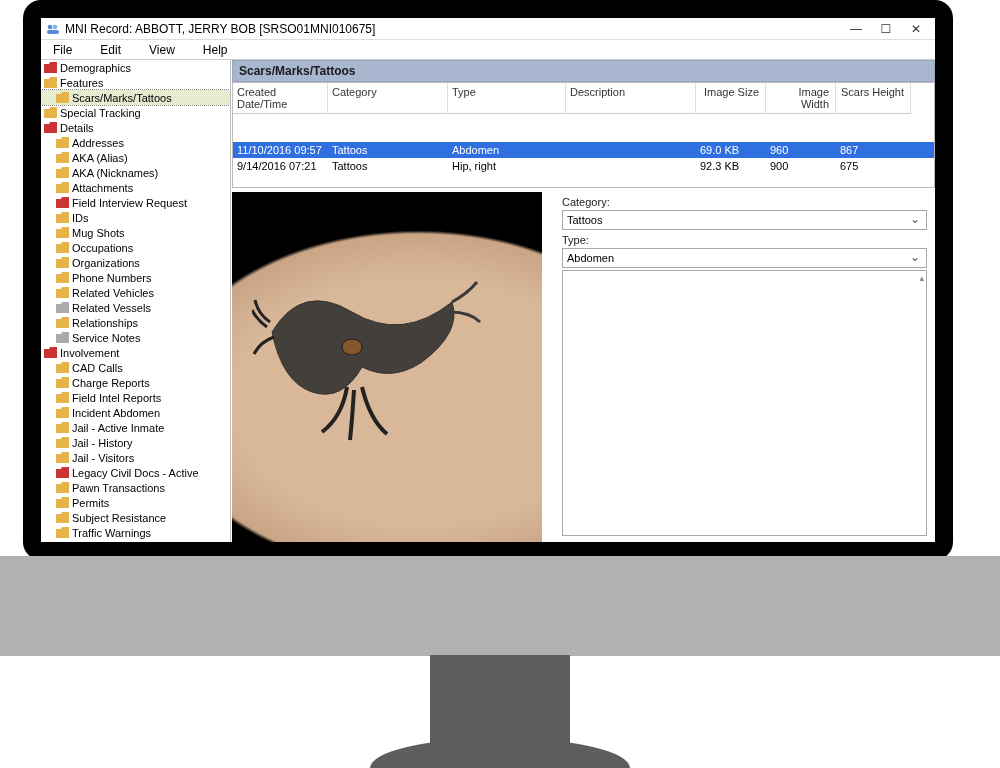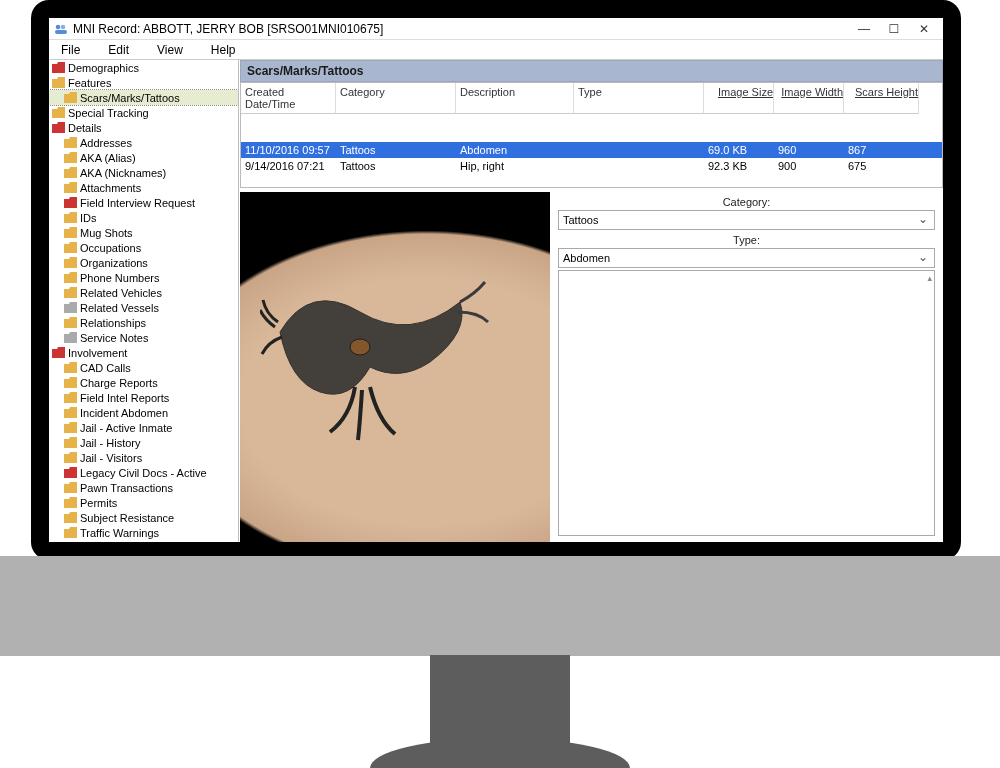--- a/index.html
+++ b/index.html
@@ -6,21 +6,21 @@
     body {
       background: #fff;
       font-family: "Segoe UI", Tahoma, sans-serif;
       font-size: 12px;
       width: 1000px;
       height: 768px;
       overflow: hidden;
     }
     .monitor-bezel {
       position: absolute;
-      top: 0; left: 31px;
+      top: 0; left: 23px;
       width: 930px; height: 560px;
       background: #000;
       border-radius: 18px;
       padding: 18px;
     }
     .monitor-screen {
       width: 100%; height: 100%;
       background: #fff;
       position: relative;
       overflow: hidden;
@@ -127,26 +127,26 @@
       grid-template-columns: 95px 120px 118px 130px 70px 70px 75px;
       font-size: 11px;
     }
     .grid-header > div {
       background: #fff;
       border-right: 1px solid #ddd;
       border-bottom: 1px solid #ccc;
       padding: 3px 4px;
       color: #333;
     }
-    .grid-header .num { text-align: right; padding-right: 0; text-decoration: underline;}
+    .grid-header .num { text-align: right; padding-right: 6px;}
     .grid-row > div { padding: 2px 4px; }
     .grid-row.selected { background: #2f6fe0; color: #fff; margin-top: 28px; }
     .grid-row .num { text-align: left; padding-right: 6px;}
     .detail-area {
-      flex:1; display:flex; gap: 0; text-align: center;
+      flex:1; display:flex; gap: 12px;
     }
     .image-pane {
       width: 310px;
       background: #0a0a0a;
       margin: 4px 0 0 0;
       position: relative;
       overflow:hidden;
     }
     .form-pane {
       flex: 1;
@@ -475,22 +475,22 @@
           </div>
         </div>
 
       <div class="main">
         <div class="panel-header">Scars/Marks/Tattoos</div>
 
         <div class="grid">
           <div class="grid-header">
             <div>Created Date/Time</div>
             <div>Category</div>
+            <div>Type</div>
             <div>Description</div>
-            <div>Type</div>
             <div class="num">Image Size</div>
             <div class="num">Image Width</div>
             <div class="num">Scars Height</div>
           </div>
           <div id="grid-body">
               <div class="grid-row selected">
                 <div>11/10/2016 09:57</div>
                 <div>Tattoos</div>
                 <div>Abdomen</div>
                 <div></div>

